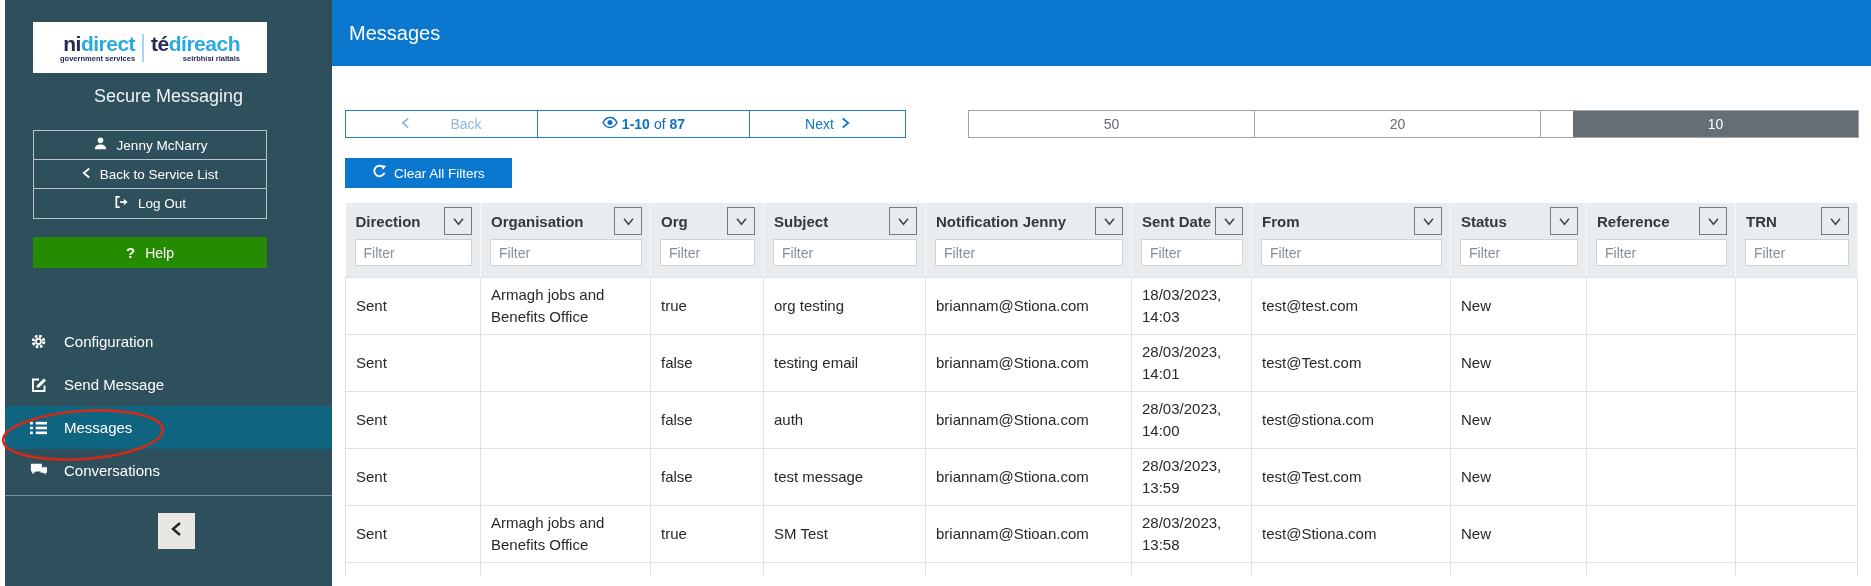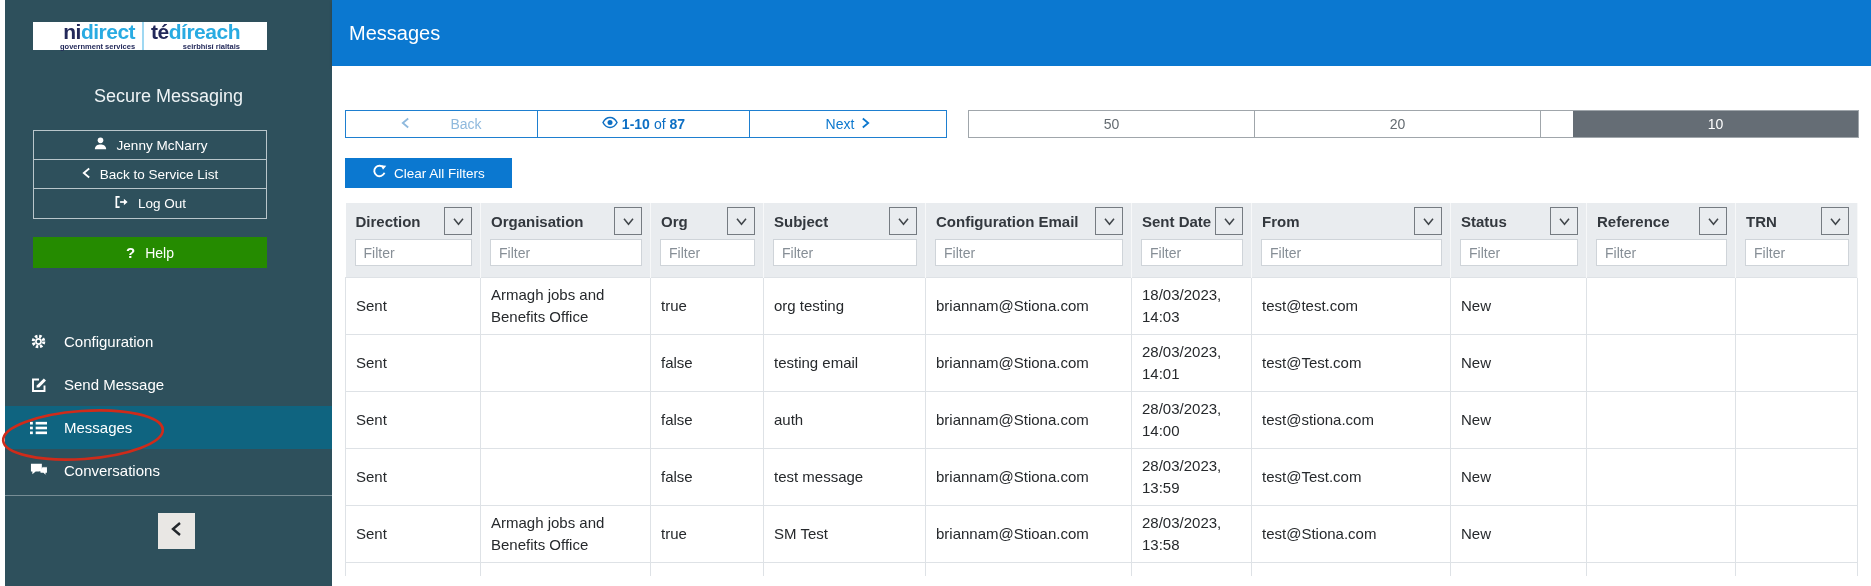--- a/index.html
+++ b/index.html
@@ -3,21 +3,21 @@
 <meta charset="utf-8">
 <style>
   * { margin:0; padding:0; box-sizing:border-box; }
   html,body { width:1871px; height:586px; overflow:hidden; background:#fff;
               font-family:"Liberation Sans","DejaVu Sans",sans-serif; }
   body { position:relative; }
 
   
   .sidebar { position:absolute; left:0; top:0; width:332px; height:586px;
              background:#2e505c; border-left:5px solid #ffffff; }
-  .logo-box { position:absolute; left:28px; top:22px; width:234px; height:28px;
+  .logo-box { position:absolute; left:28px; top:22px; width:234px; height:51px;
               background:#fff; display:flex; align-items:center; justify-content:center; gap:7px; }
   .brand { display:flex; flex-direction:column; align-items:flex-end; line-height:1; }
   .brand-main { font-size:21px; font-weight:bold; letter-spacing:-0.5px; }
   .brand-prefix { color:#23295a; }
   .brand-rest { color:#29abe2; }
   .brand-tag { font-size:7.5px; color:#23295a; margin-top:1px; font-weight:bold; }
   .logo-sep { width:2px; height:28px; background:#9fd8f2; }
 
   .app-title { position:absolute; left:0; top:86px; width:100%; text-align:center;
                color:#eef3f5; font-size:18px; font-weight:400; }
@@ -56,21 +56,21 @@
   
   .content { position:absolute; left:332px; top:66px; right:0; bottom:0; background:#fff; }
 
   .pager { position:absolute; left:13px; top:44px; height:28px; display:flex; }
   .pager-cell { border:1px solid #1e7fd0; display:flex; align-items:center; justify-content:center;
                 gap:7px; font-size:14px; background:#fff; cursor:pointer; }
   .pager-cell + .pager-cell { margin-left:-1px; }
   .pager-back { width:193px; color:#8fb9dd;gap:40px; }
   .pager-count { width:213px; color:#0d6fc4; gap:4px; }
   .pager-count b { font-weight:bold; }
-  .pager-next { width:198px; color:#0d78ce; }
+  .pager-next { width:157px; color:#0d78ce; }
 
   .size-group { position:absolute; left:636px; top:44px; width:891px; height:28px; display:flex;
                 border:1px solid #a0a6ab; }
   .size-cell { flex:1; display:flex; align-items:center; justify-content:center;
                font-size:14px; color:#646b71; background:#fff; cursor:pointer;
                border-right:1px solid #a0a6ab; }
   .size-cell:last-child { border-right:none;margin-left:32px; }
   .size-cell.selected { background:#656d75; color:#fff; }
 
   .clear-btn { position:absolute; left:13px; top:92px; height:30px; padding:0 27px;
@@ -322,21 +322,21 @@
         <span>
           <svg width="13" height="9" viewBox="0 0 14 10">
                     <polyline points="2,2 7,8 12,2" fill="none" stroke="#41464b" stroke-width="1.7"></polyline>
                   </svg>
         </span>
       </button>
     </div>
   </th>
   <th>
     <div class="th-top">
-      <span class="col-label">Configuration Email</span>
+      <span class="col-label">Notification Jenny</span>
       <button class="col-dd">
         <span>
           <svg width="13" height="9" viewBox="0 0 14 10">
                     <polyline points="2,2 7,8 12,2" fill="none" stroke="#41464b" stroke-width="1.7"></polyline>
                   </svg>
         </span>
       </button>
     </div>
   </th>
   <th>

